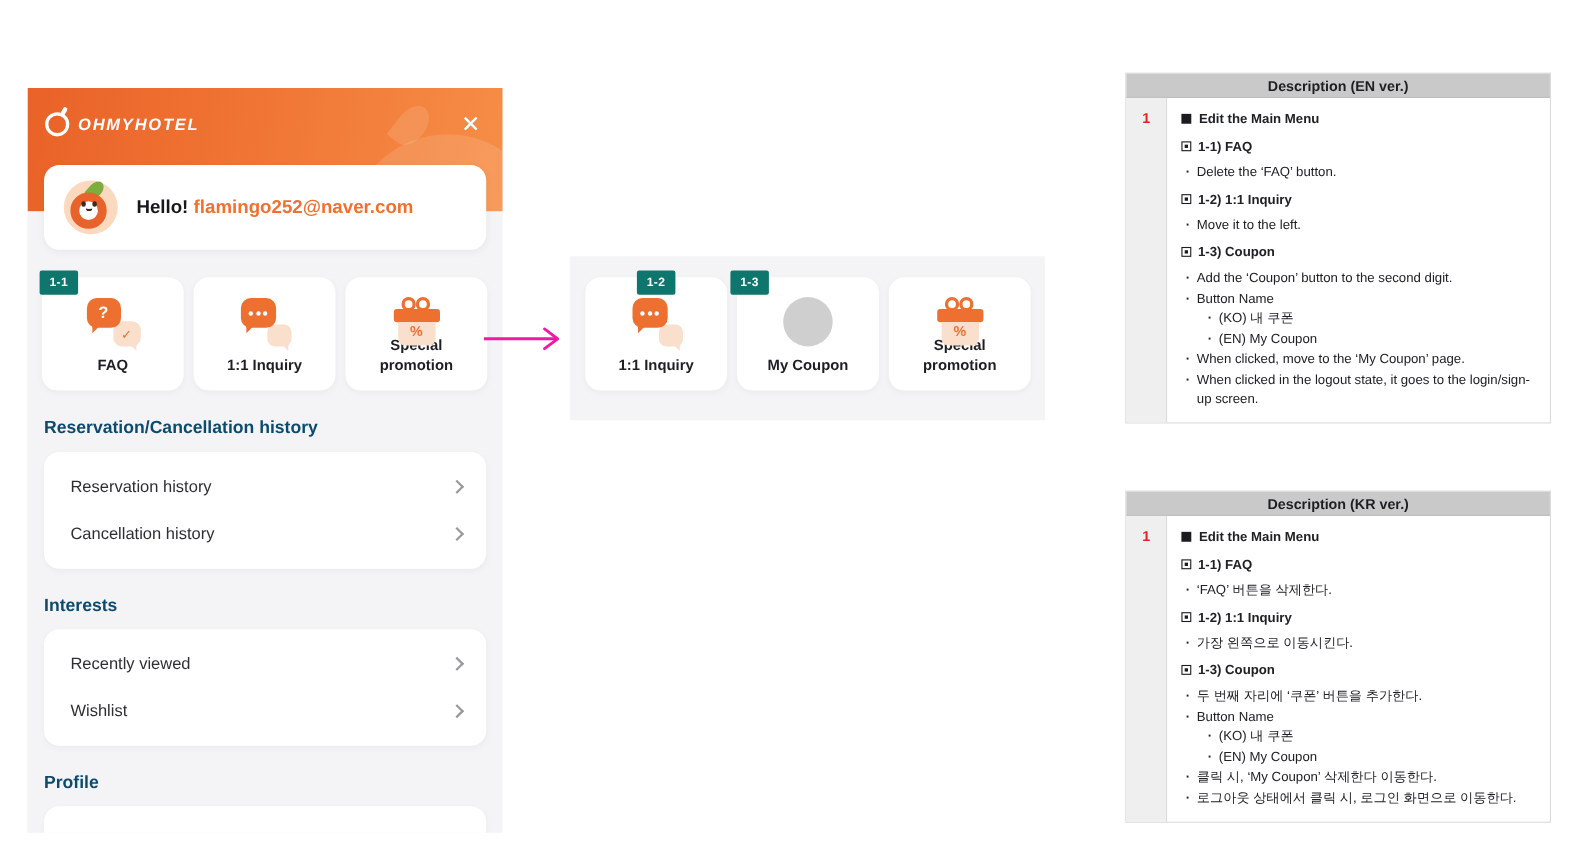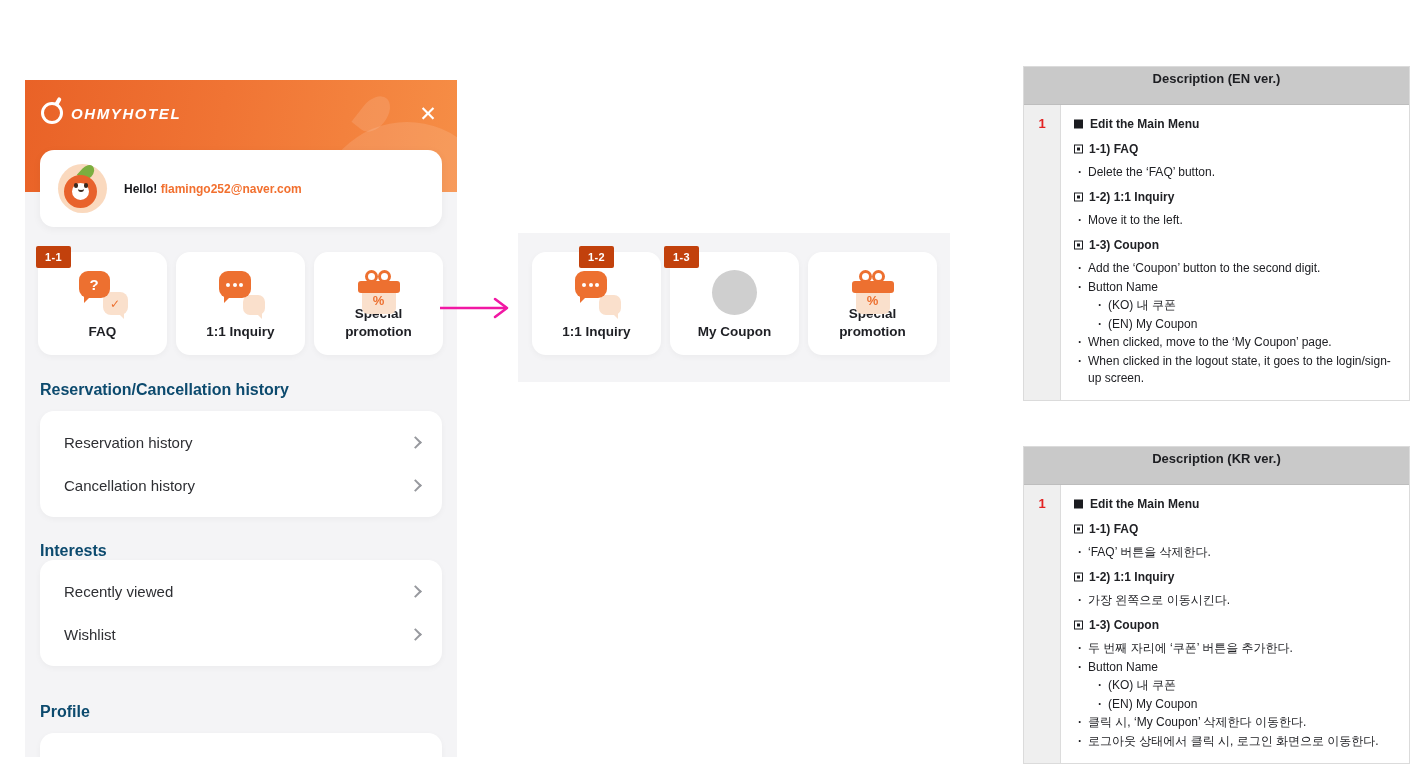--- a/index.html
+++ b/index.html
@@ -33,34 +33,34 @@
   .avatar { position:relative; width:49px; height:49px; border-radius:50%;
             background:#FAD9BE; margin-left:18px; flex:none; }
   .fruit { position:absolute; left:6px; top:11px; width:33px; height:33px;
            border:8px solid #E8622C; border-radius:50%; background:#fff; }
   .eye { position:absolute; width:3.5px; height:4.5px; background:#3a2a20; border-radius:2px; top:19px; }
   .eye.l { left:16px; } .eye.r { left:26px; }
   .mouth { position:absolute; left:20px; top:25px; width:6px; height:3px;
            border-bottom:2px solid #3a2a20; border-radius:0 0 6px 6px; }
   .leaf { position:absolute; left:23px; top:0px; width:12px; height:17px;
           background:#7BAE3F; border-radius:50% 50% 50% 0; transform:rotate(42deg); }
-  .hello-text { margin-left:17px; font-size:12px; font-weight:700; color:#17181C; }
+  .hello-text { margin-left:17px; font-size:17px; font-weight:700; color:#17181C; }
   .hello-text .email { color:#F2702F; }
 
   
   .menu-row { position:absolute; display:flex; gap:9px; }
   .app-menu-row { left:13px; top:172px; width:406px; }
   .menu-card { width:129px; height:103px; background:#fff; border-radius:14px;
                box-shadow:0 2px 6px rgba(0,0,0,0.04); position:relative;
                display:flex; flex-direction:column; align-items:center; cursor:pointer; }
   .menu-label { font-size:13.5px; font-weight:600; color:#1E1F24; text-align:center;
                 line-height:1.35; margin-top:auto; margin-bottom:14px; width:110px; }
   .menu-label.bold { font-weight:800; }
 
-  .badge { position:absolute; background:#c2410c; color:#fff; font-size:11px; font-weight:700;
+  .badge { position:absolute; background:#0f766e; color:#fff; font-size:11px; font-weight:700;
            padding:5px 9px; border-radius:2px; z-index:3; letter-spacing:0.3px; }
 
   
   .icon-faq { position:relative; width:54px; height:44px; margin-top:19px; }
   .faq-front { position:absolute; left:3px; top:0; width:31px; height:27px; background:#ED7030;
                border-radius:9px; color:#fff; font-weight:800; font-size:15px;
                display:flex; align-items:center; justify-content:center; z-index:1; }
   .faq-front::after { content:""; position:absolute; left:5px; bottom:-5px;
                border:5px solid transparent; border-top-color:#ED7030; border-left-color:#ED7030; }
   .faq-back { position:absolute; right:2px; bottom:0; width:25px; height:23px; background:#FAE0CC;
@@ -109,21 +109,21 @@
   .mid-strip { position:absolute; left:518px; top:233px; width:432px; height:149px; background:#F4F4F6; }
   .mid-menu-row { left:14px; top:19px; width:406px; }
 
   
   .flow-arrow { position:absolute; left:437px; top:295px; }
 
   
   .desc-table { position:absolute; width:387px; border:1px solid #DBDBDB; background:#fff; }
   .desc-table.en { left:1023px; top:66px; }
   .desc-table.kr { left:1023px; top:446px; }
-  .desc-head { height:38px; background:#C9C9C9; border-bottom:1px solid #BDBDBD;
+  .desc-head { height:22px; background:#C9C9C9; border-bottom:1px solid #BDBDBD;
                font-size:13px; font-weight:800; color:#1D1E22; text-align:center; line-height:24px; }
   .desc-body { display:flex; }
   .num-col { width:37px; background:#EFEFEF; border-right:1px solid #DCDCDC;
              text-align:center; padding-top:11px; color:#E32222; font-size:13px; font-weight:800; flex:none; }
   .desc-content { flex:1; padding:10px 14px 12px 13px; font-size:12px; color:#202125; line-height:1.42; }
   .desc-table.en .desc-content { min-height:250px; }
   .desc-table.kr .desc-content { min-height:226px; }
   .dl { position:relative; }
   .h1x { font-weight:800; margin:1px 0 6px; }
   .h2x { font-weight:800; margin:8px 0 6px; }
@@ -207,21 +207,21 @@
         <span class="row-label">Reservation history</span>
         <span class="chev"></span>
       </div>
       <div class="row">
         <span class="row-label">Cancellation history</span>
         <span class="chev"></span>
       </div>
     </div>
 
     <div class="sec-heading" style="top:462px;">Interests</div>
-    <div class="list-card" style="top:480px;">
+    <div class="list-card" style="top:492px;">
       <div class="row">
         <span class="row-label">Recently viewed</span>
         <span class="chev"></span>
       </div>
       <div class="row">
         <span class="row-label">Wishlist</span>
         <span class="chev"></span>
       </div>
     </div>
 

